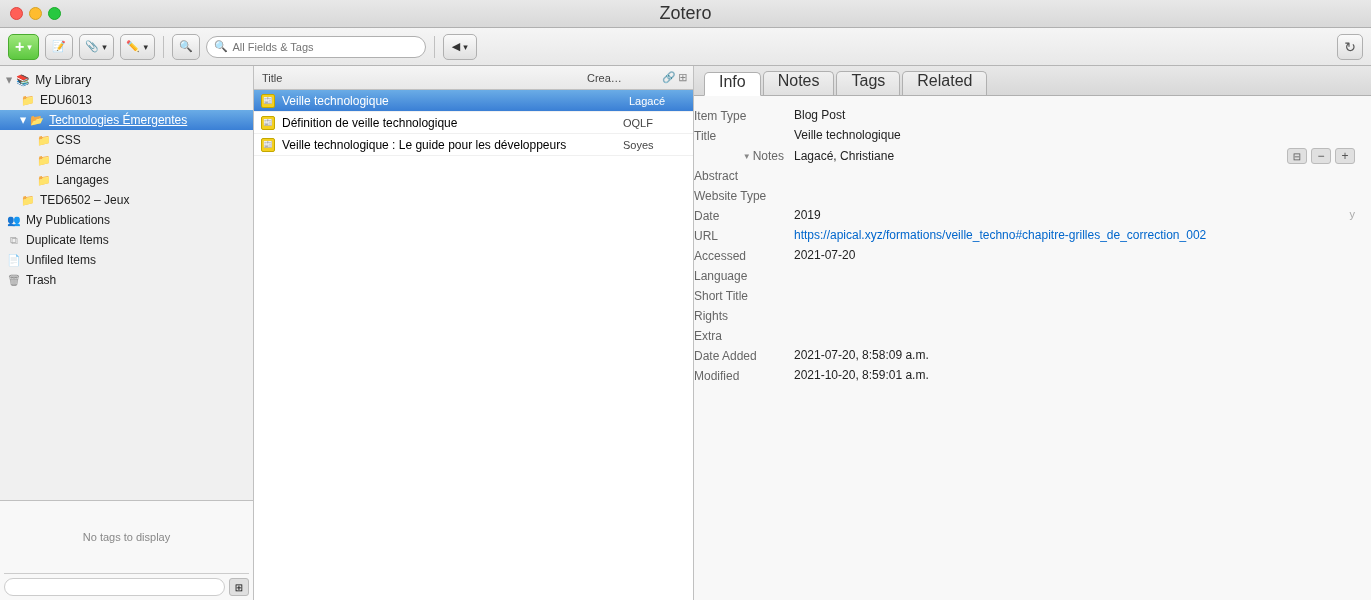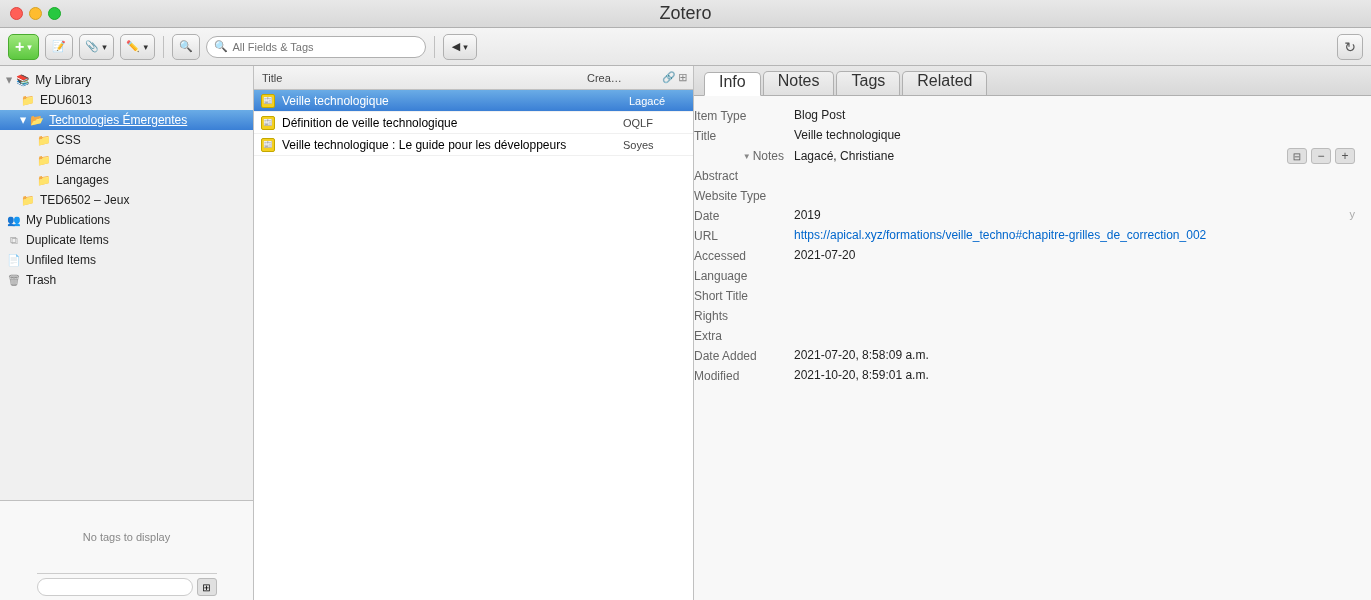--- a/index.html
+++ b/index.html
@@ -168,21 +168,20 @@
     .triangle.open { transform: rotate(90deg); display: inline-block; }
 
     
     .sidebar-tags {
       height: 100px;
       border-top: 1px solid #c0c0c0;
       background: #f8f8f8;
       padding: 4px;
       display: flex;
       flex-direction: column;
-      align-items: center;
     }
     .tags-content {
       flex: 1;
       display: flex;
       align-items: center;
       justify-content: center;
       font-size: 11px;
       color: #888;
     }
     .tag-search {

